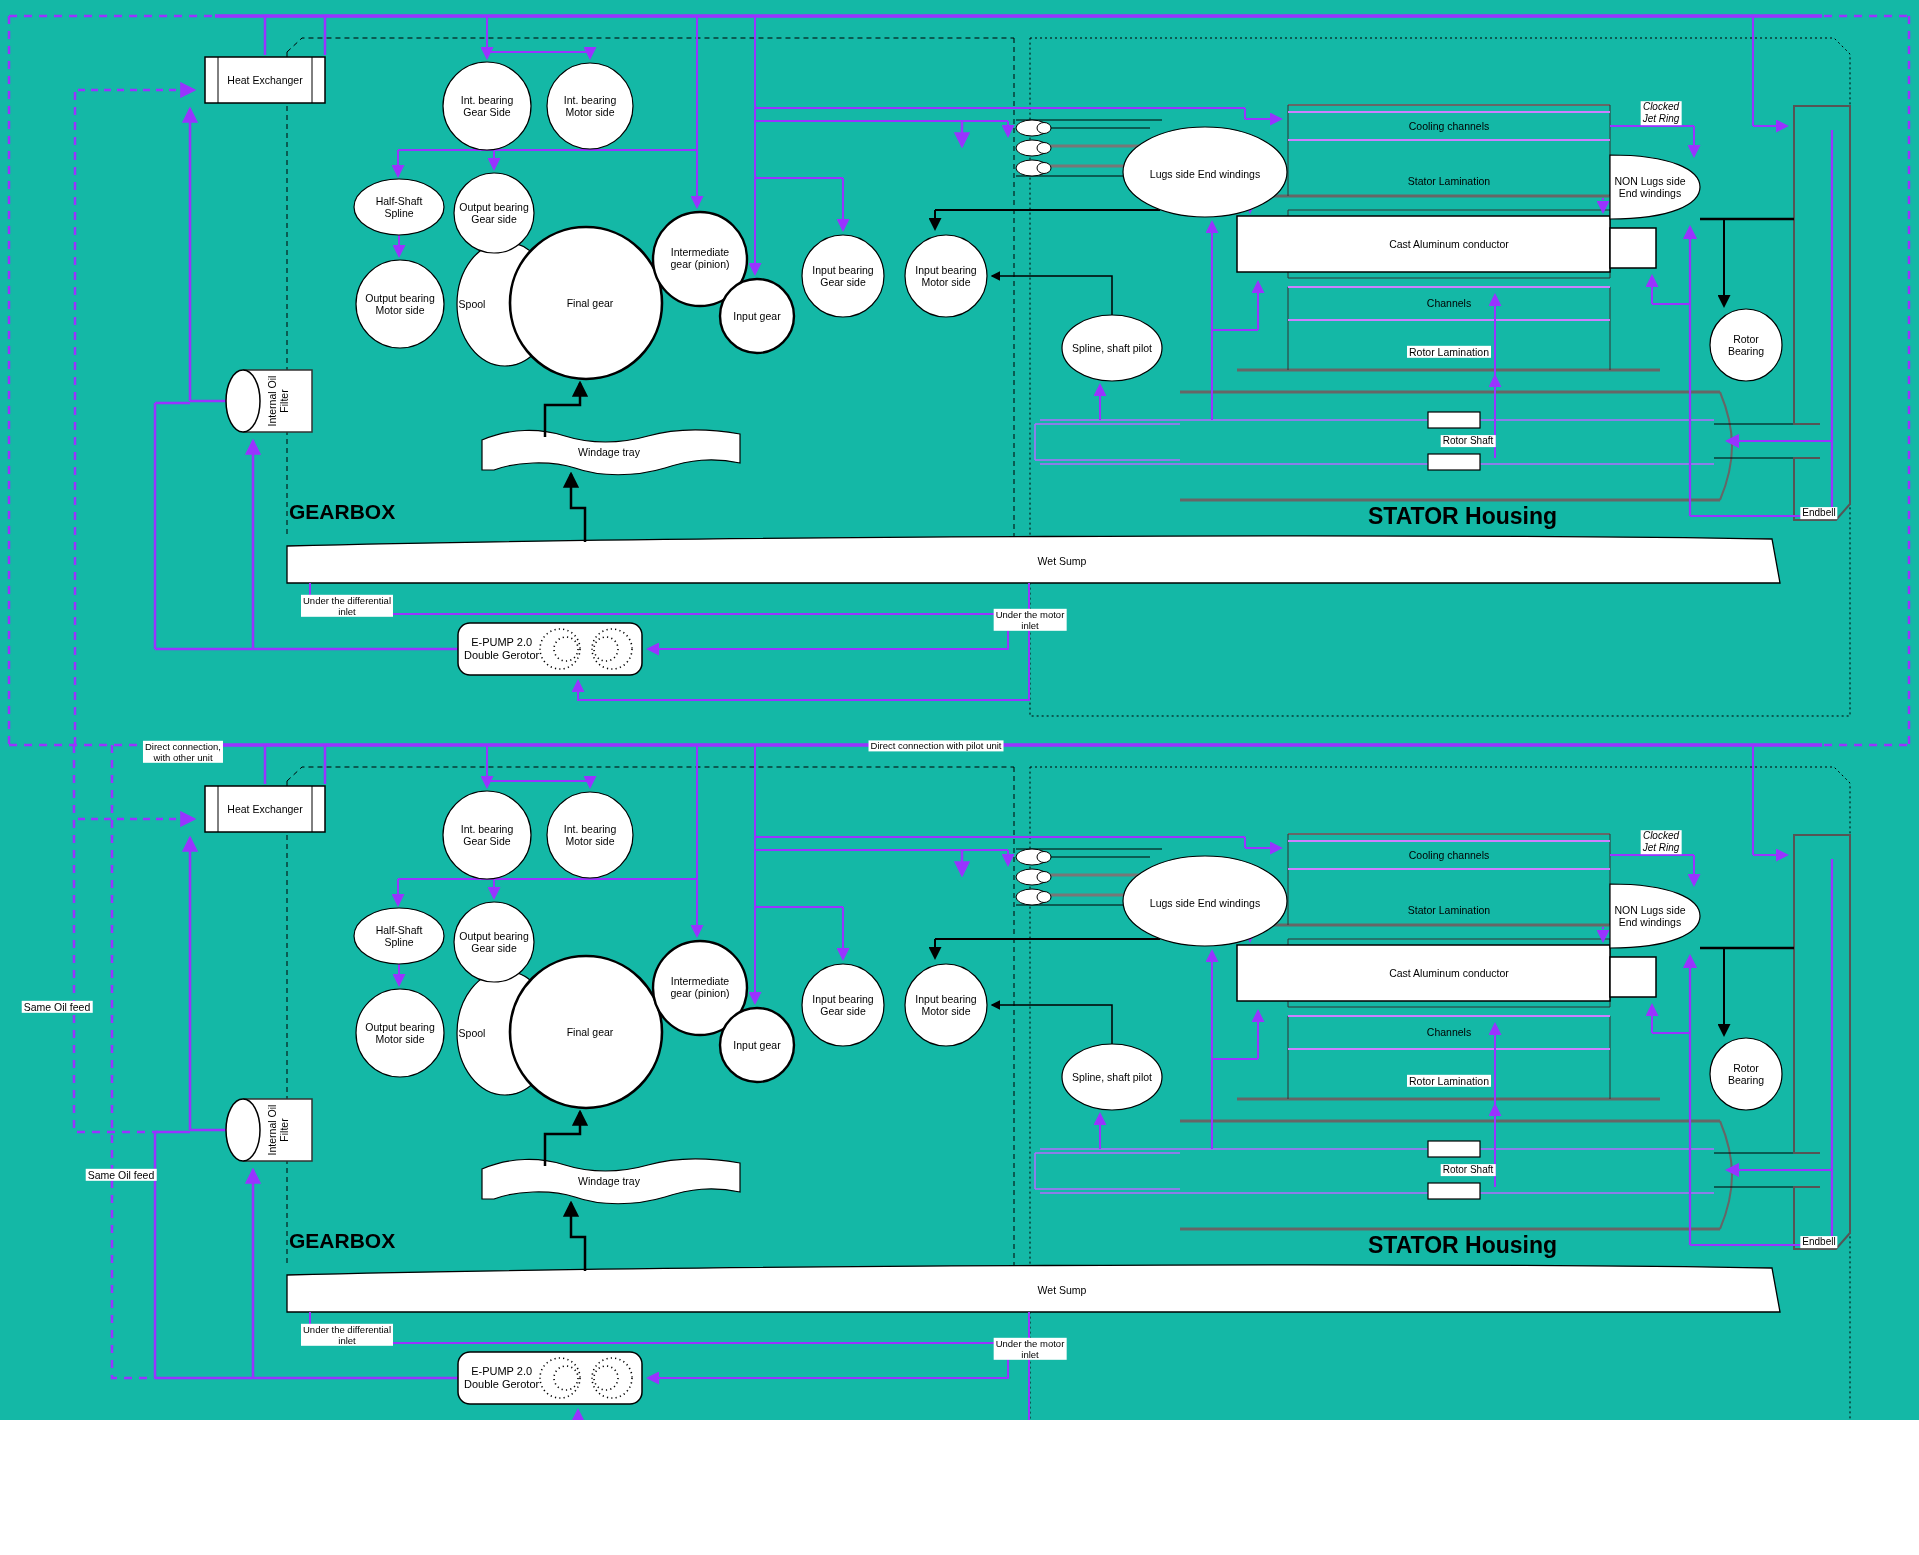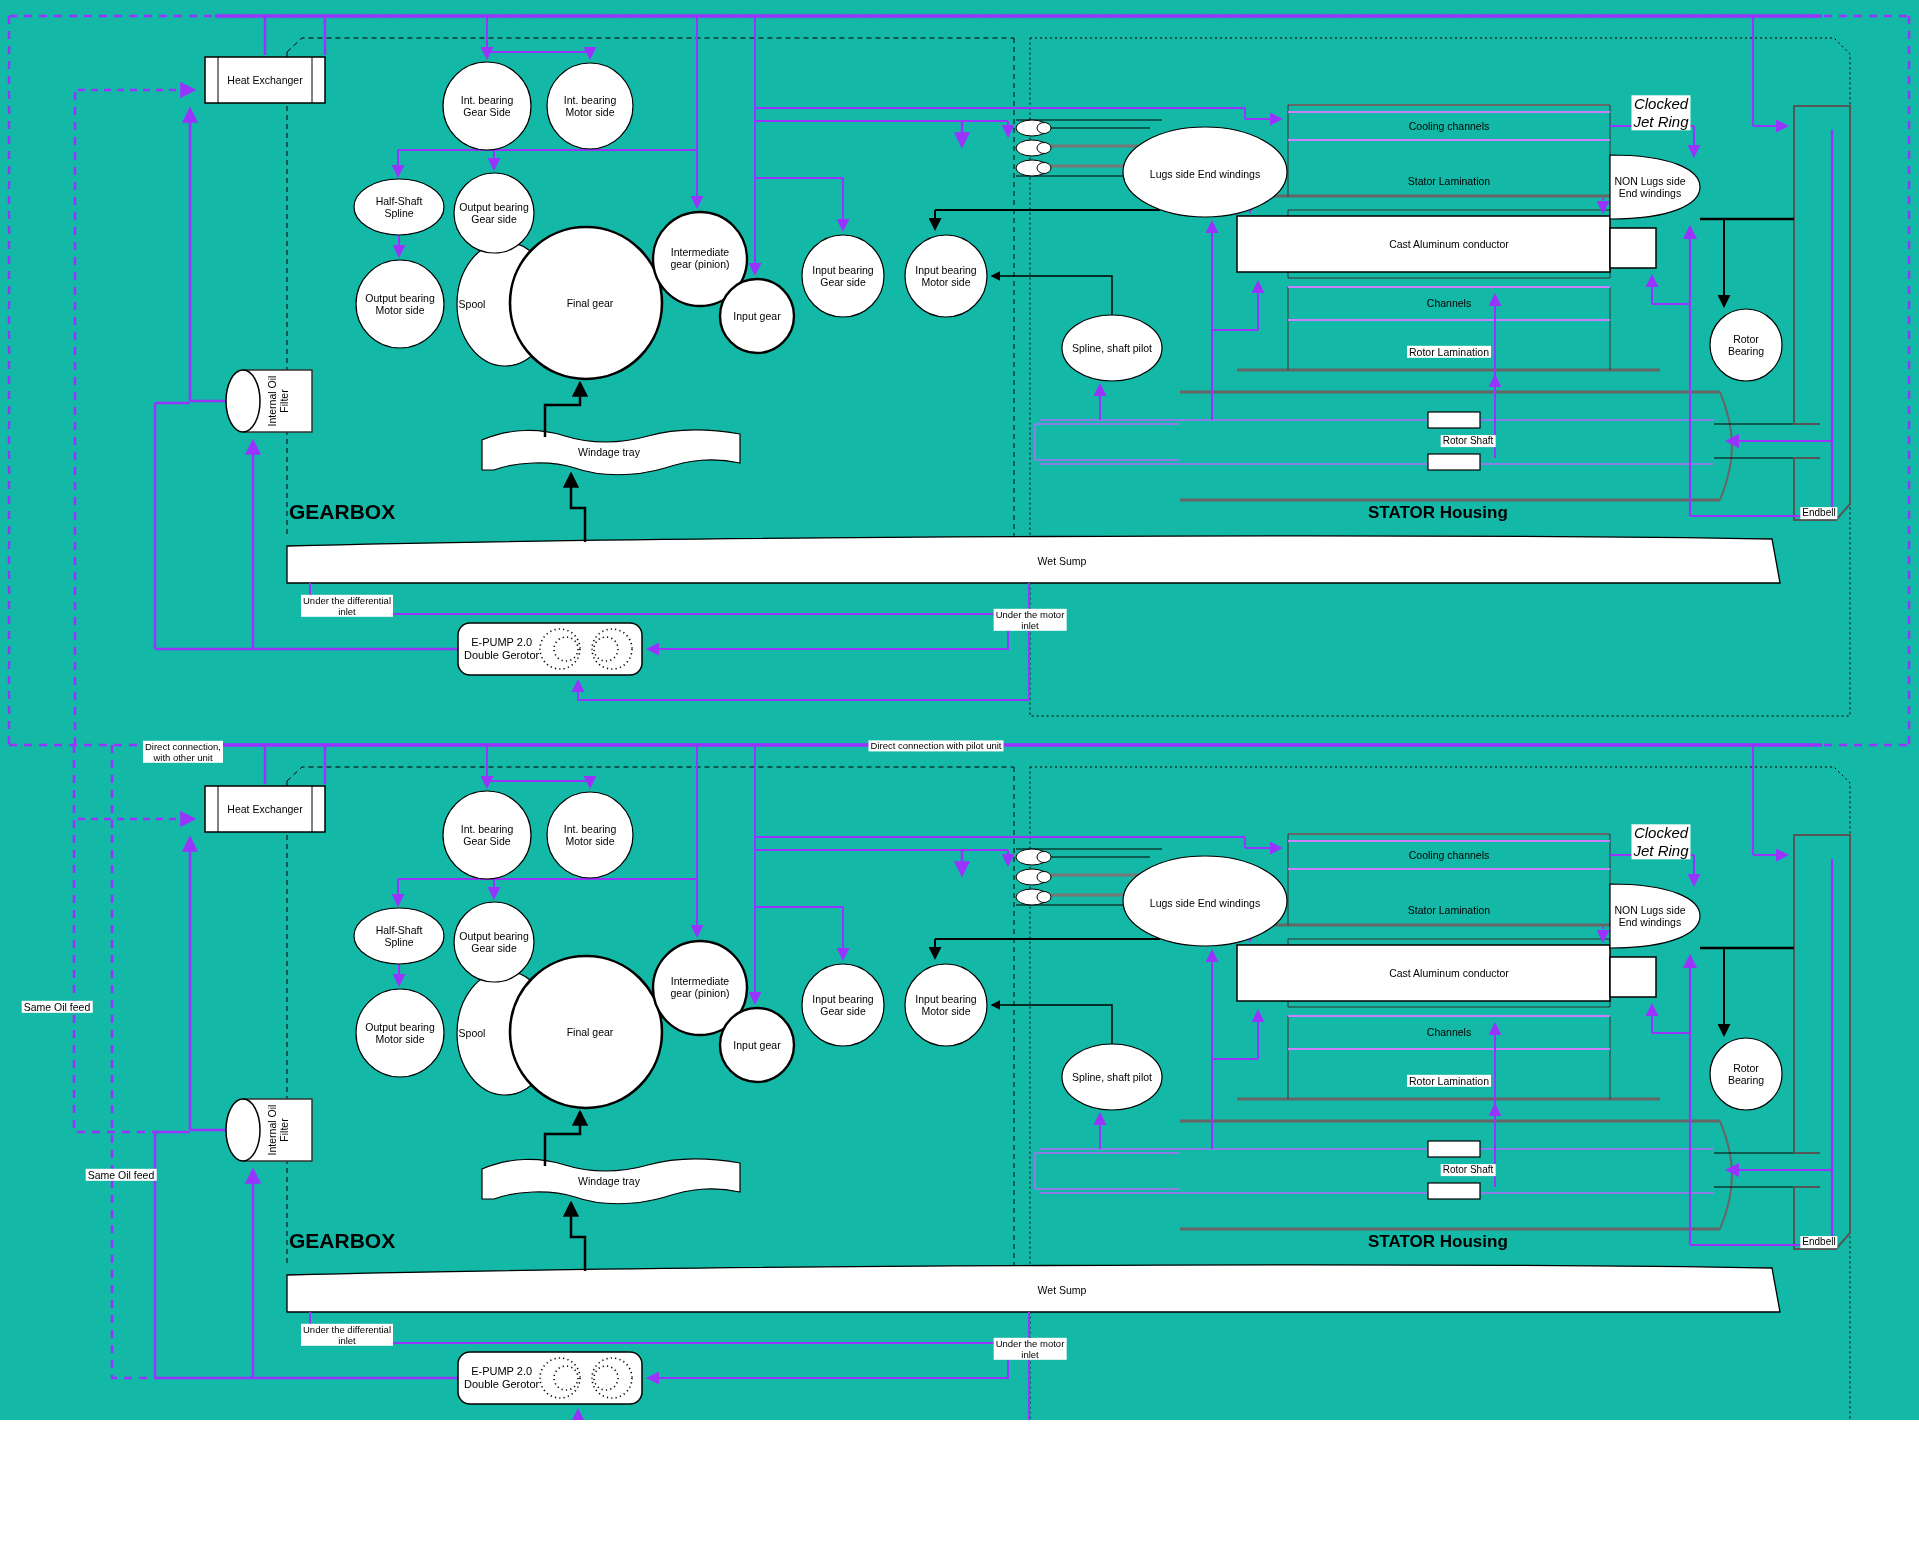--- a/index.html
+++ b/index.html
@@ -6,26 +6,26 @@
   #canvas{position:relative;width:1919px;height:1420px;background:#14b8a6;overflow:hidden;
           font-family:"Liberation Sans",sans-serif}
   .unit{position:absolute;left:0;width:1919px;height:745px}
   .unit svg,#global-svg{position:absolute;left:0;top:0}
   #global-svg{z-index:0}
   .lbl{position:absolute;transform:translate(-50%,-50%);font:10.5px "Liberation Sans",sans-serif;
        text-align:center;white-space:pre-line;line-height:1.18;color:#000;z-index:5}
   .lbl-left{position:absolute;transform:translate(0,-50%);font:11px "Liberation Sans",sans-serif;
        text-align:center;white-space:pre-line;line-height:1.2;color:#000;z-index:5}
   .bg{background:#fff;padding:0 2px}
-  .it{font-style:italic;font-size:15px}
+  .it{font-style:italic;font-size:10px}
   .small{font-size:9.5px}
   .tiny{font-size:10px}
   .rot{transform:translate(-50%,-50%) rotate(-90deg)}
   .title{position:absolute;font:bold 21px "Liberation Sans",sans-serif;color:#000;white-space:pre;z-index:5}
-  .title2{font-size:17px}
+  .title2{font-size:23px}
 </style>
 </head>
 <body>
 
 <div id="canvas">
 
   <svg id="global-svg" width="1919" height="1555">
     <defs>
       <marker id="ap" viewBox="0 0 10 10" refX="8.5" refY="5" markerWidth="6.5" markerHeight="6.5" orient="auto-start-reverse">
         <path d="M0,0 L10,5 L0,10 z" fill="#9933ff"></path>

